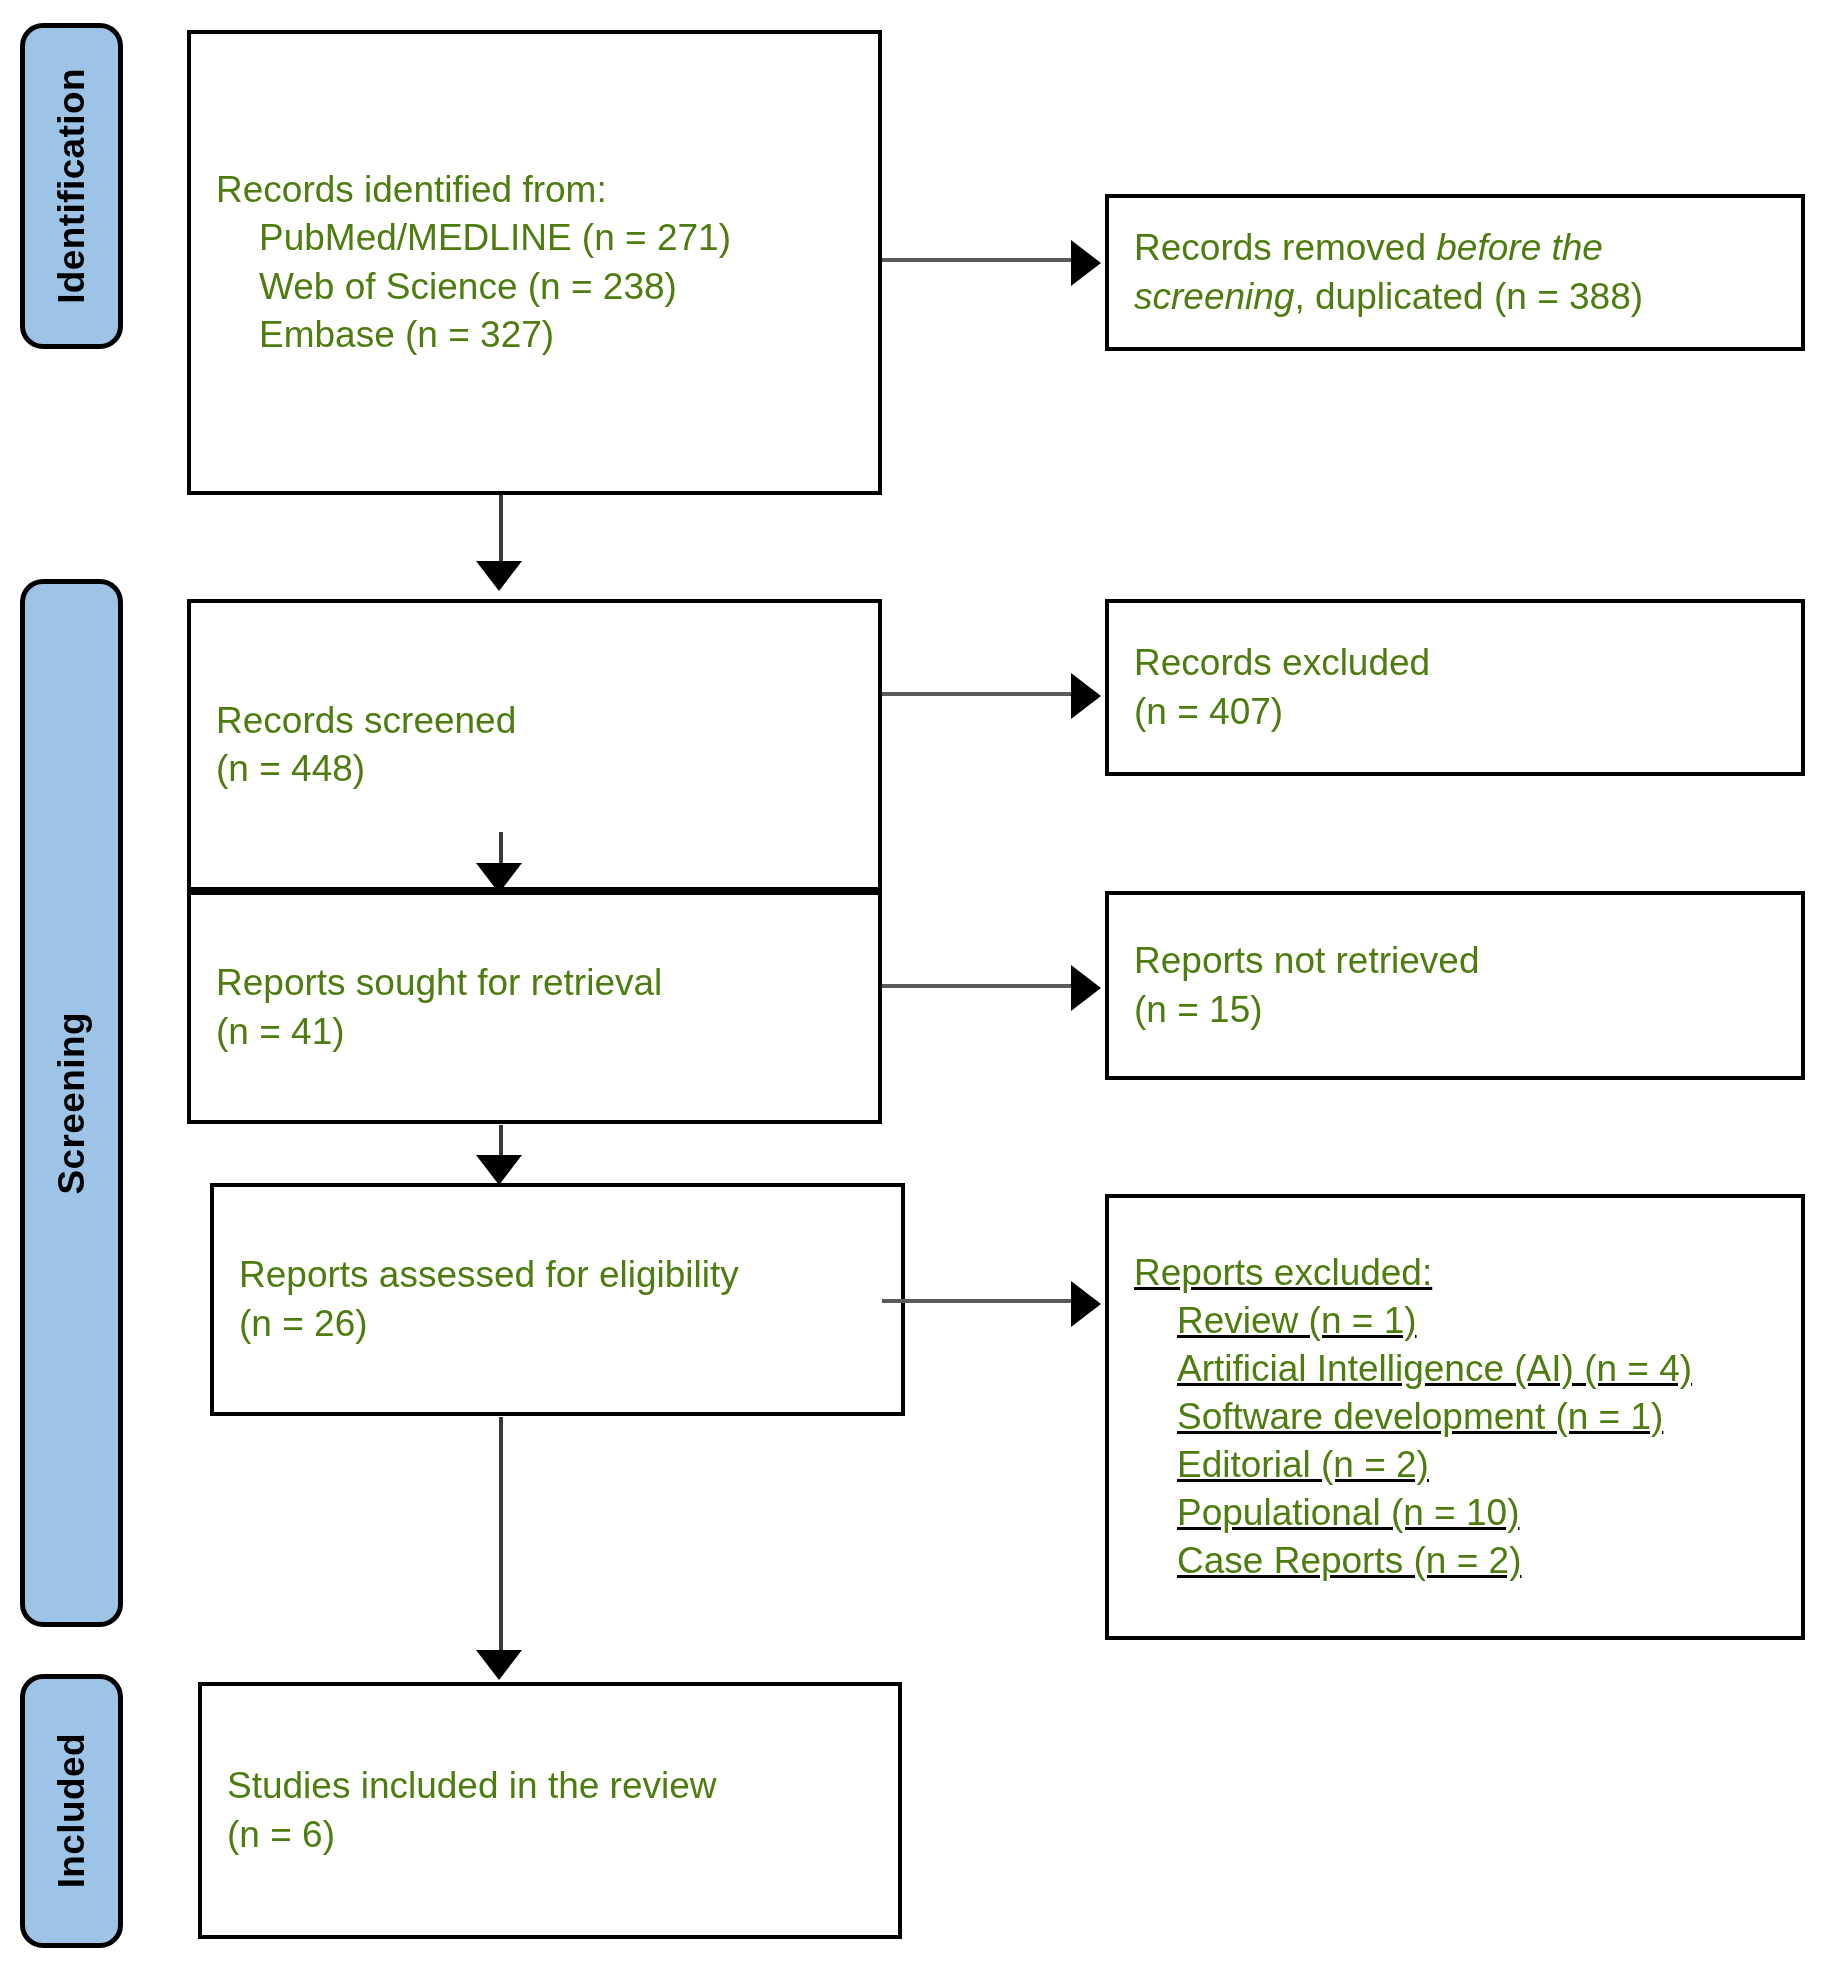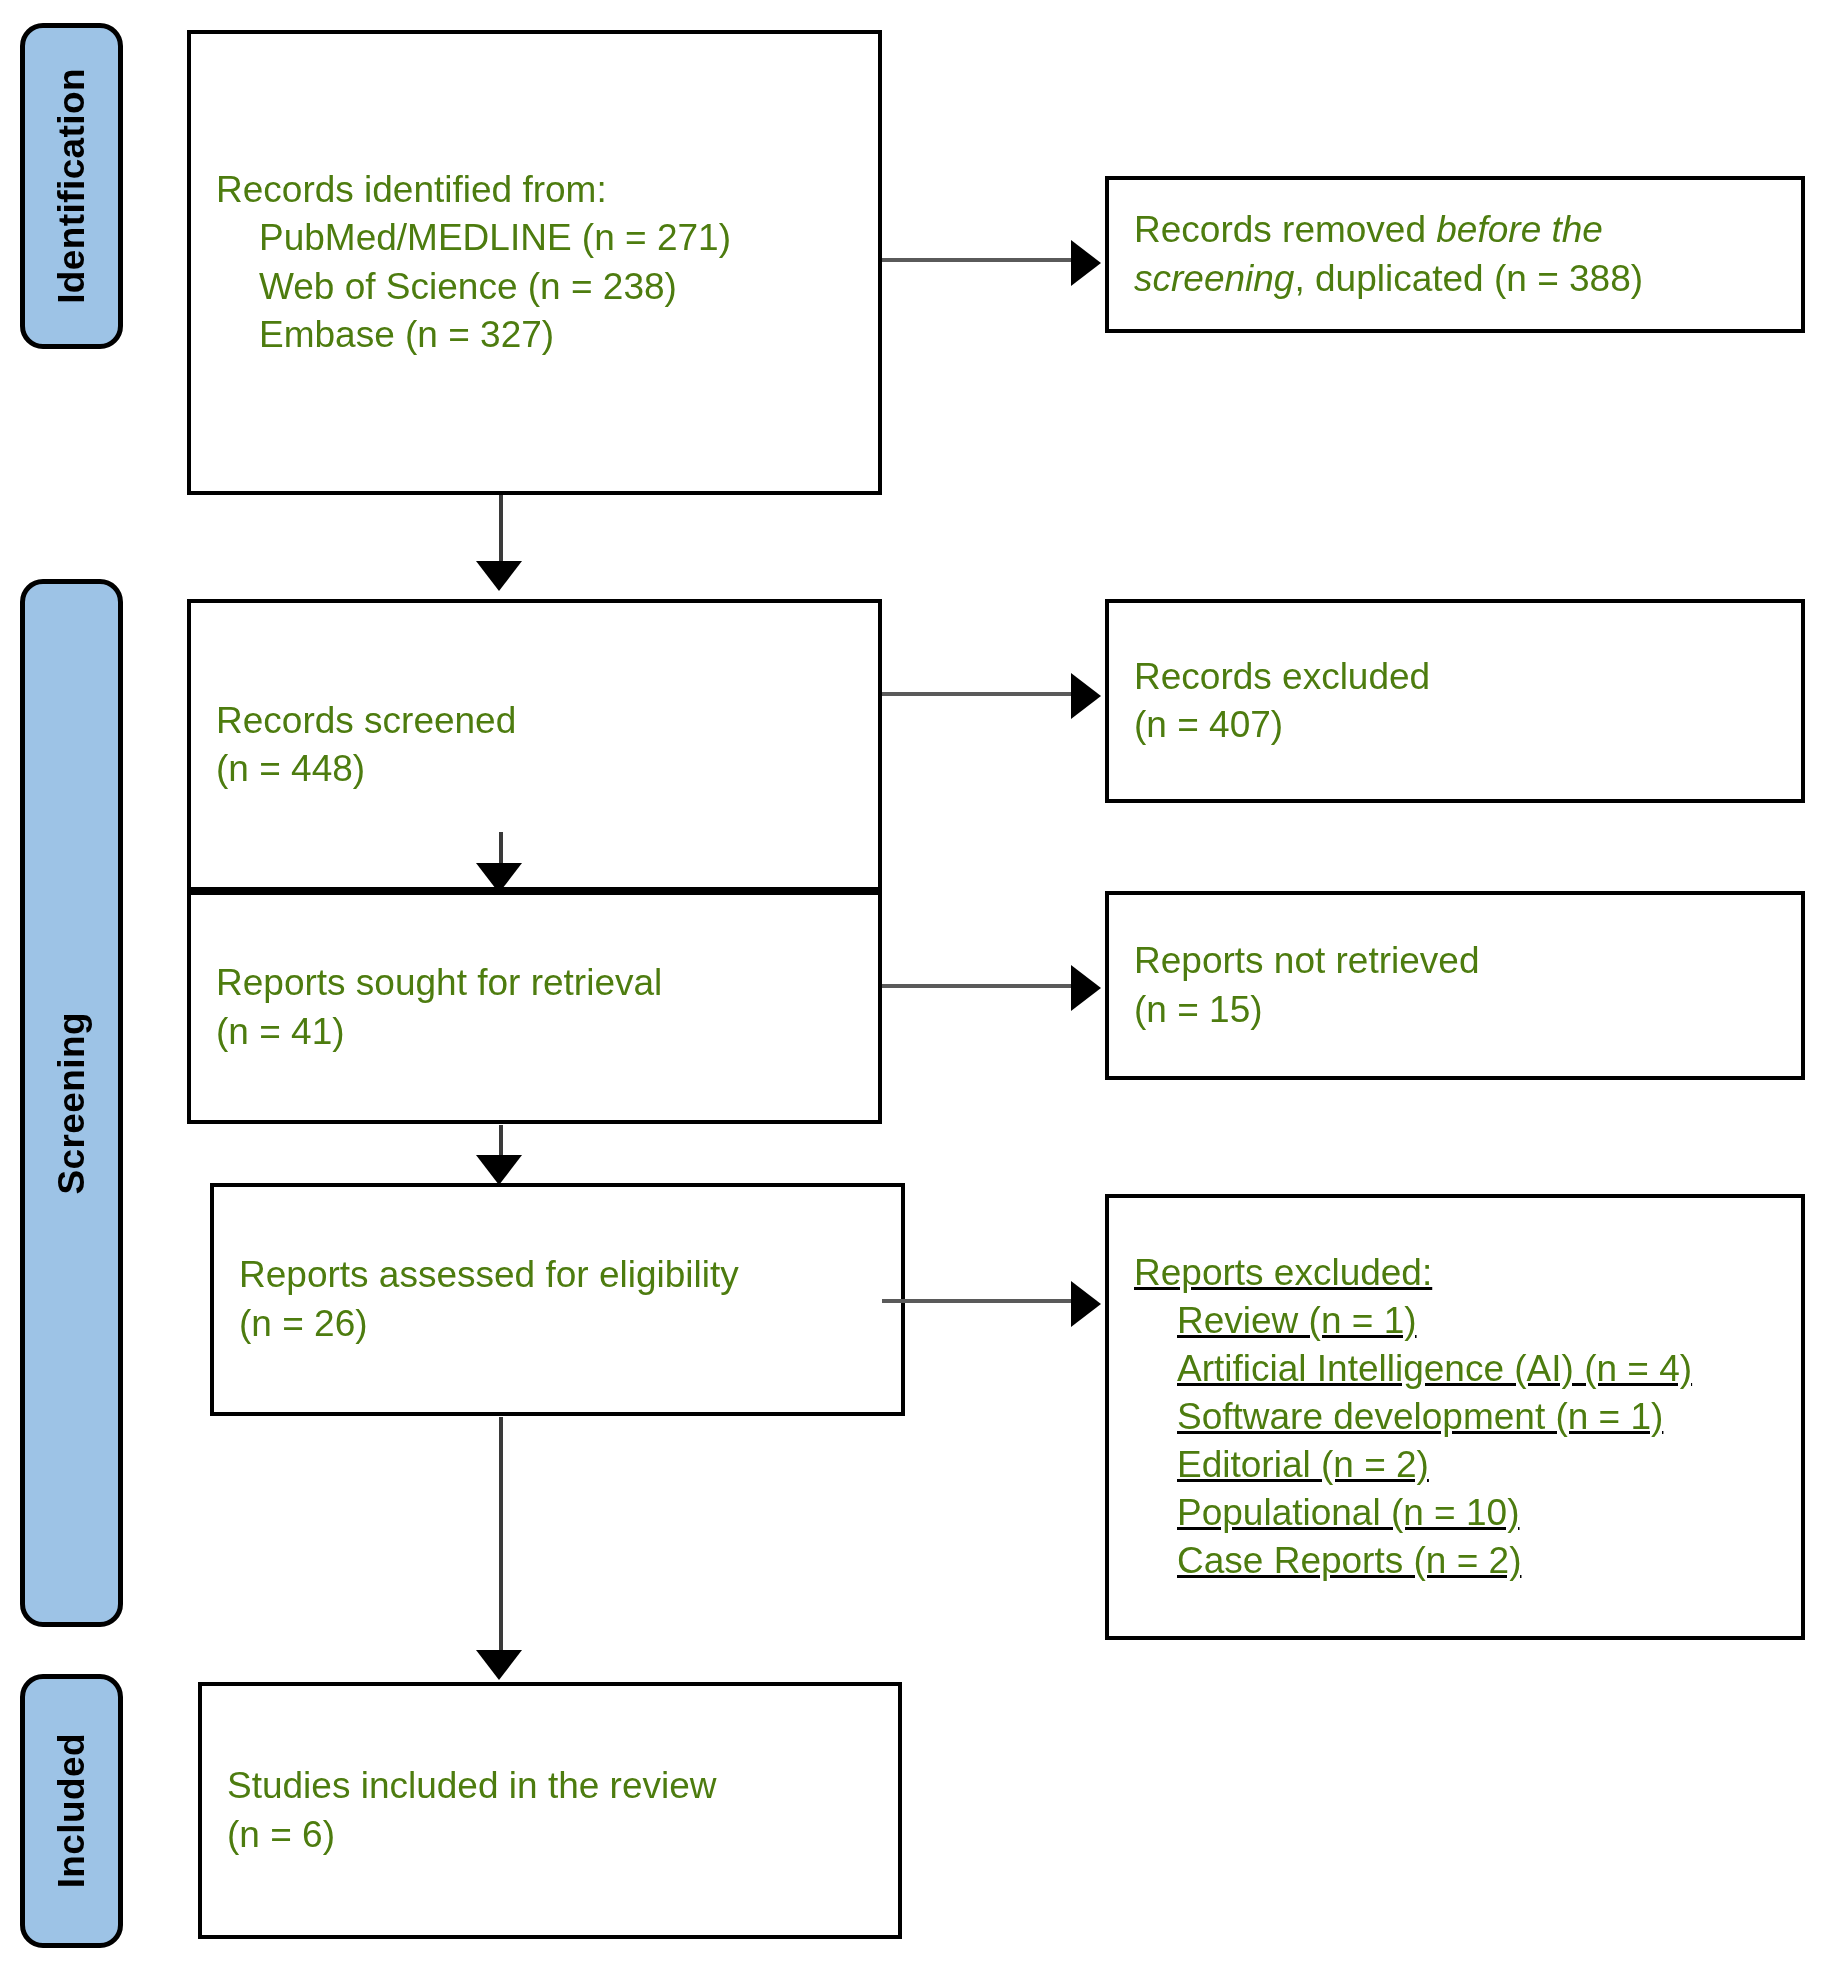--- a/index.html
+++ b/index.html
@@ -68,22 +68,22 @@
   .flow-box .box-text em { font-style: italic; }
 
   
   #box-identified  { left: 187px; top: 30px;   width: 695px; height: 465px; }
   #box-screened    { left: 187px; top: 599px;  width: 695px; height: 292px; }
   #box-sought      { left: 187px; top: 891px; width: 695px; height: 233px; }
   #box-assessed    { left: 187px; top: 1183px; width: 695px; height: 233px; margin-left: 23px; }
   #box-included    { left: 176px; top: 1682px; width: 704px; height: 257px; margin-left: 22px; }
 
   
-  #box-removed     { left: 1105px; top: 176px;  width: 700px; height: 157px; justify-content: center; }
-  #box-rec-excl    { left: 1105px; top: 599px;  width: 700px; height: 204px; }
+  #box-removed     { left: 1105px; top: 194px;  width: 700px; height: 157px; justify-content: center; }
+  #box-rec-excl    { left: 1105px; top: 599px;  width: 700px; height: 177px; }
   #box-not-retr    { left: 1105px; top: 891px; width: 700px; height: 189px; }
   #box-rep-excl    { left: 1105px; top: 1194px; width: 700px; height: 446px; text-decoration: underline; }
 
   
   .conn { position: absolute; }
 
   
   .v-stem {
     width: 3.6px;
     background: #3a3a3a;

